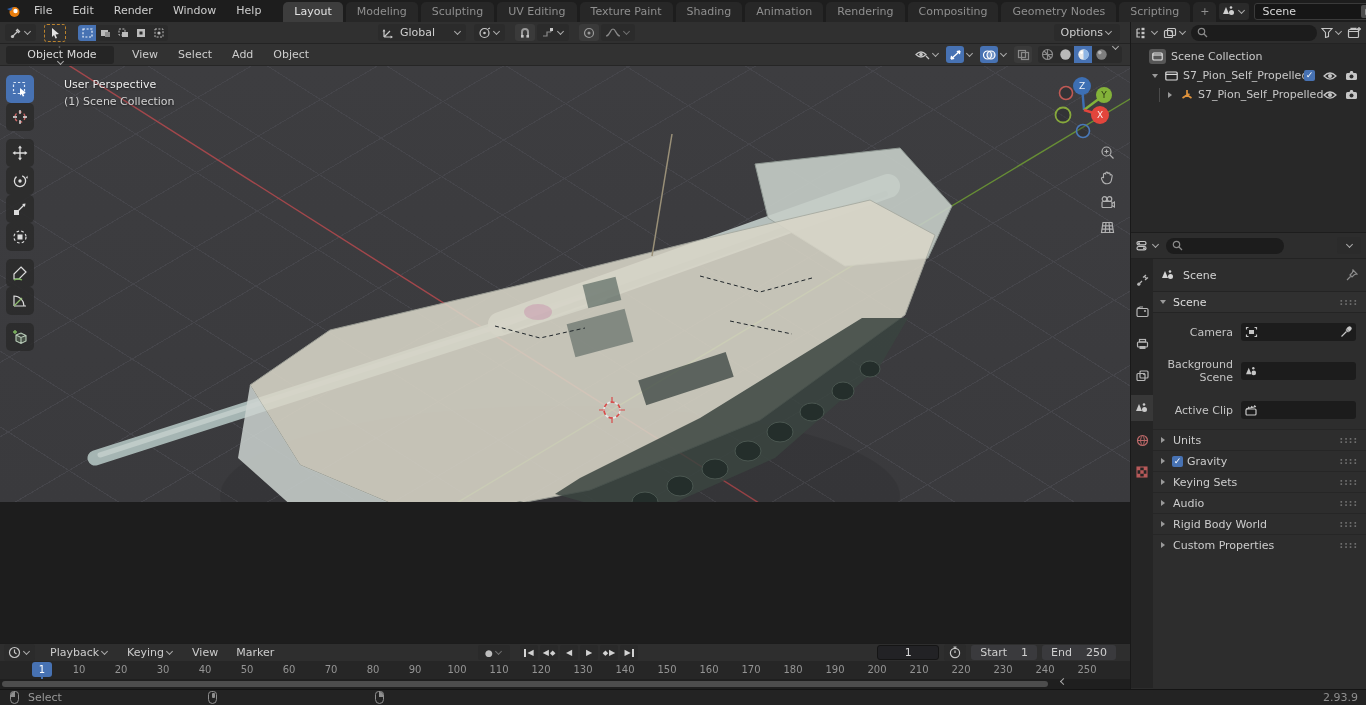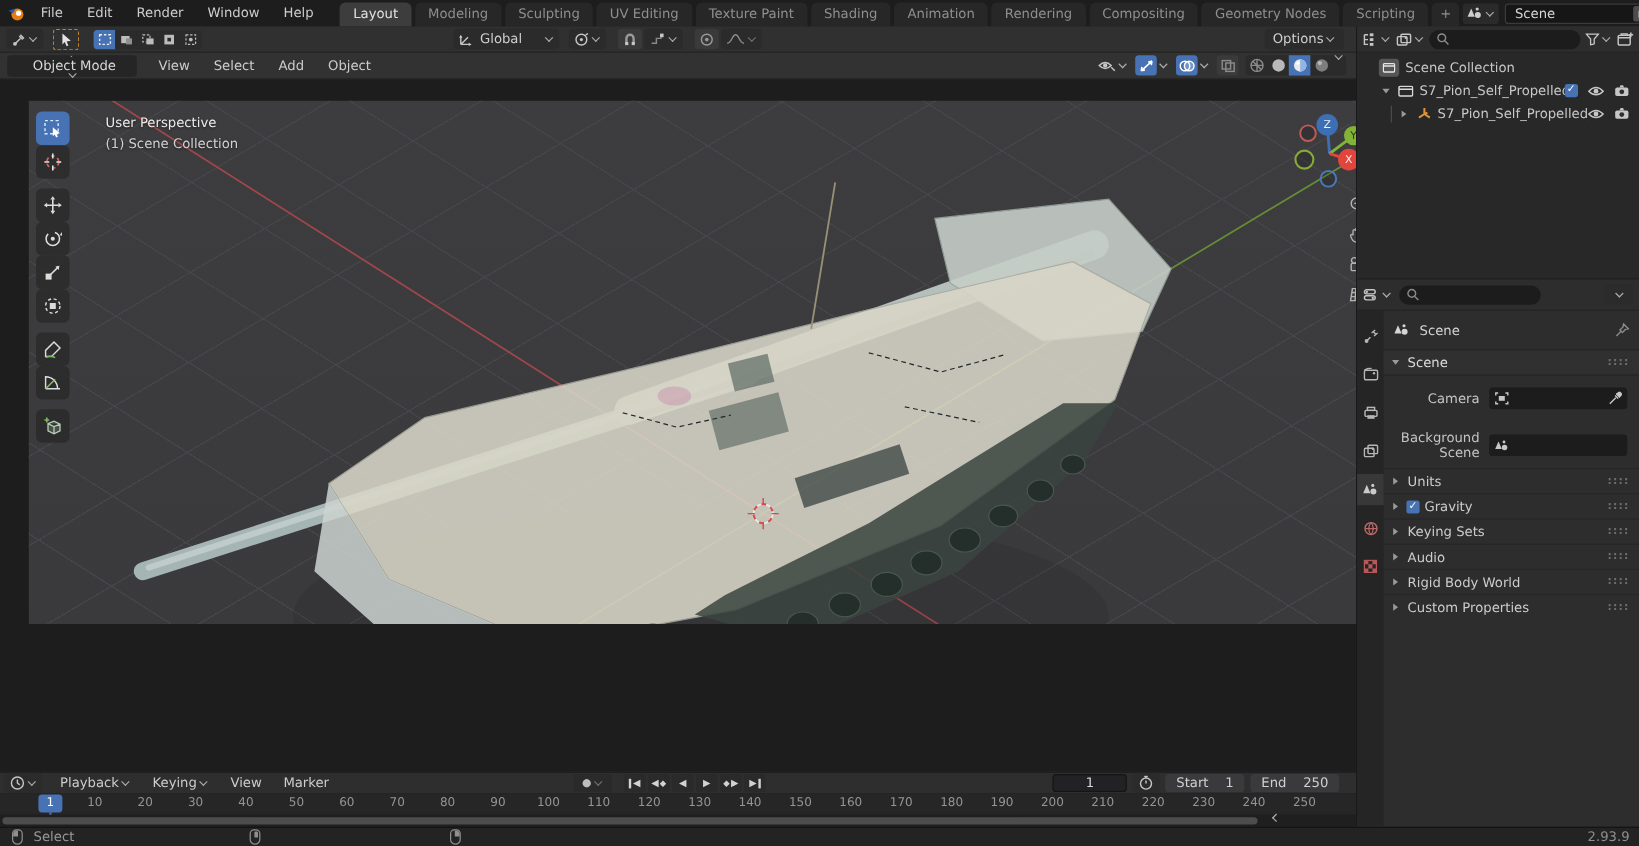--- a/index.html
+++ b/index.html
@@ -48,26 +48,25 @@
   #mode-pill .val { flex:1; margin-left:5px; color:#d9d9d9; }
   #vphead .menubar { margin-left:8px; }
   #vphead-right { position:absolute; right:8px; display:flex; align-items:center; gap:6px; }
   .vbtn { height:17px; min-width:18px; border-radius:3px; display:flex; align-items:center; justify-content:center; padding:0 2px; }
   .vbtn.on { background:var(--accent); }
   .shade-group { display:flex; background:#2b2b2b; border-radius:3px; }
   .shade-group .vbtn { border-radius:0; }
   .shade-group .vbtn:first-child { border-radius:3px 0 0 3px; }
 
   
-  #viewport { position:absolute; left:0; top:84px; width:1130px; height:436px; overflow:hidden;
+  #viewport { position:absolute; left:0; top:66px; width:1130px; height:436px; overflow:hidden;
     background:
       repeating-linear-gradient(32.4deg, transparent 0 63px, #45454a 63px 64px),
       repeating-linear-gradient(149.5deg, transparent 0 63px, #45454a 63px 64px),
       linear-gradient(#3d3d40, #3a3a3d);
-    margin-left: 24px;
   }
   #vp-overlay-text { position:absolute; left:64px; top:10px; line-height:17px; text-shadow:0 1px 2px rgba(0,0,0,.55); }
   #vp-overlay-text .l1 { color:#ececec; }
   #vp-overlay-text .l2 { color:#d2d2d2; }
   #vp-toolbar { position:absolute; left:6px; top:9px; width:28px; }
   .tbtn { width:28px; height:28px; background:rgba(42,42,42,.85); display:flex; align-items:center; justify-content:center; border-radius:5px; margin-bottom:0; }
   .tbtn.grp-end { margin-bottom:8px; }
   .tbtn.on { background:var(--accent); }
   #gizmo { position:absolute; left:1046px; top:8px; }
   .gz-x { fill:var(--ax-x); } .gz-y { fill:var(--ax-y); } .gz-z { fill:var(--ax-z); }
@@ -719,20 +718,29 @@
         <div class="prop-field-row">
           <span class="flabel">Background Scene</span>
           <div class="prop-input">
             <svg width="13" height="11" viewBox="0 0 14 12">
                 <path d="M4 2 L7 9 L1 9 Z" fill="#c6c6c6"></path>
                 <circle cx="9.5" cy="7.5" r="2.5" fill="#c6c6c6"></circle>
                 <circle cx="9" cy="2.5" r="1.3" fill="#c6c6c6"></circle>
               </svg>
           </div>
         </div>
+        <div class="prop-field-row">
+          <span class="flabel">Active Clip</span>
+          <div class="prop-input">
+            <svg width="13" height="11" viewBox="0 0 13 11">
+                <rect x="1" y="4" width="10" height="6" rx="1" class="icon-stroke"></rect>
+                <path d="M1 4 L11 1.5 M3 3.6 l1 -1.8 M6 2.9 l1 -1.8 M9 2.2 l1 -1.8" class="icon-stroke"></path>
+              </svg>
+          </div>
+        </div>
 
         <div style="height:8px"></div>
         <div class="panel-row">
           <span class="disc"></span>
           <span class="lbl">Units</span>
           <span class="grip">::::</span>
         </div>
         <div class="panel-row">
           <span class="disc"></span>
           <span class="checkbox">✓</span>

